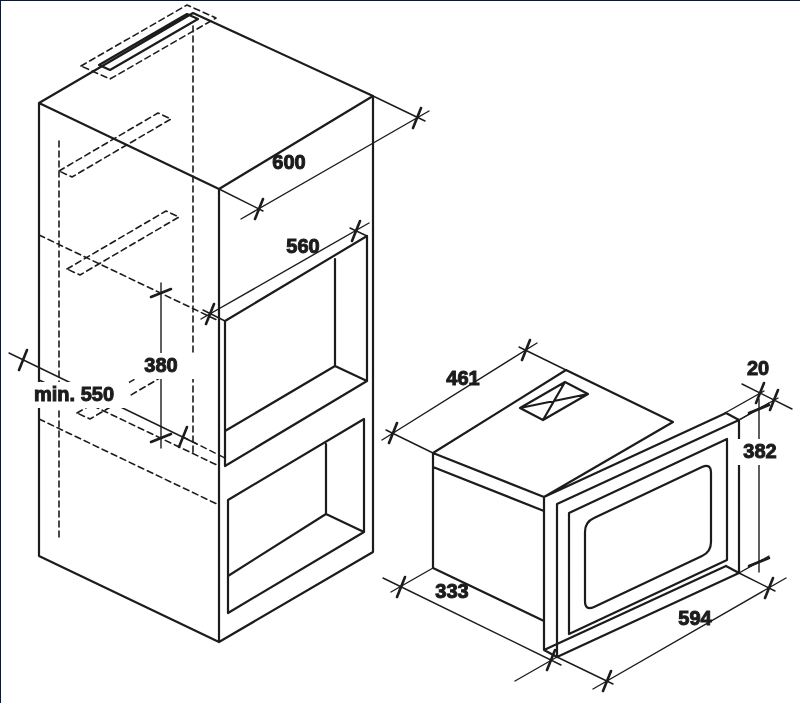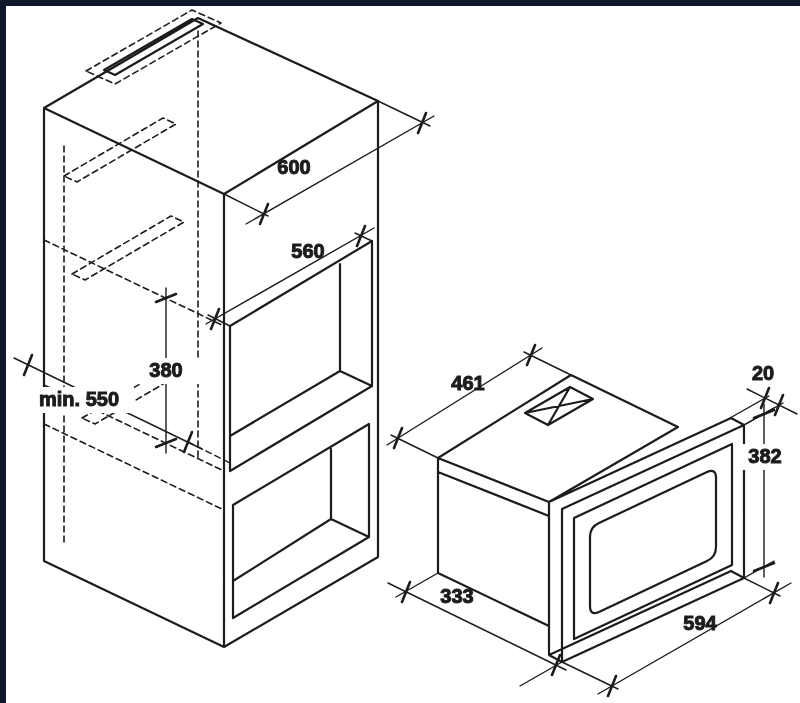--- a/index.html
+++ b/index.html
@@ -1,21 +1,21 @@
 <!DOCTYPE html>
 <html><head>
 <meta charset="utf-8">
 <title>Built-in appliance installation drawing</title>
 <style>
   html,body { margin:0; padding:0; background:#e8e8e8; }
   .canvas {
     width:800px; height:703px;
     box-sizing:border-box;
     background:#8b5cf6;
-    border:6px solid #0f172a;
+    border:1px solid #0f172a;
     position:relative;
     font-family:"Liberation Sans", sans-serif;
   }
   svg { display:block; }
   .outline  { fill:none; stroke:#1c1c1c; stroke-width:2.2; stroke-linejoin:round; stroke-linecap:round; }
   .hidden-line { fill:none; stroke:#1c1c1c; stroke-width:1.6; stroke-dasharray:6 4; stroke-linejoin:round; stroke-linecap:round; }
   .dim-line { fill:none; stroke:#1c1c1c; stroke-width:1.4; stroke-linecap:round; }
   .dim-line.dashed { stroke-dasharray:6 4; }
   .tick { fill:none; stroke:#1c1c1c; stroke-width:2.6; stroke-linecap:round; }
   .label-bg { fill:#ffffff; stroke:none; }

